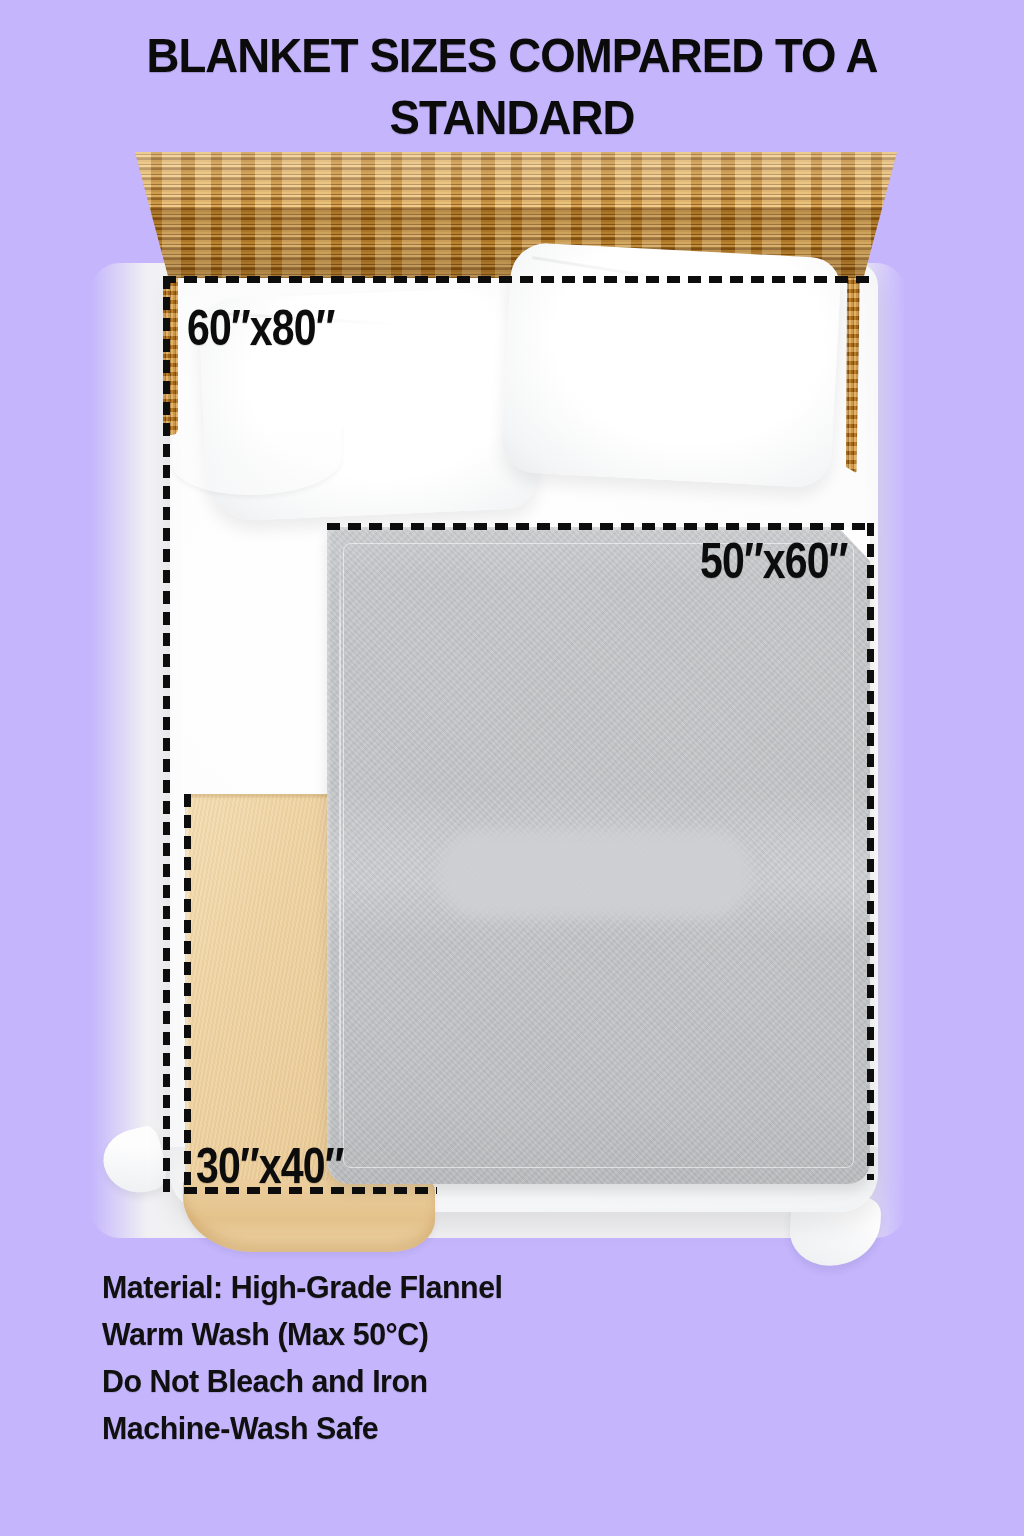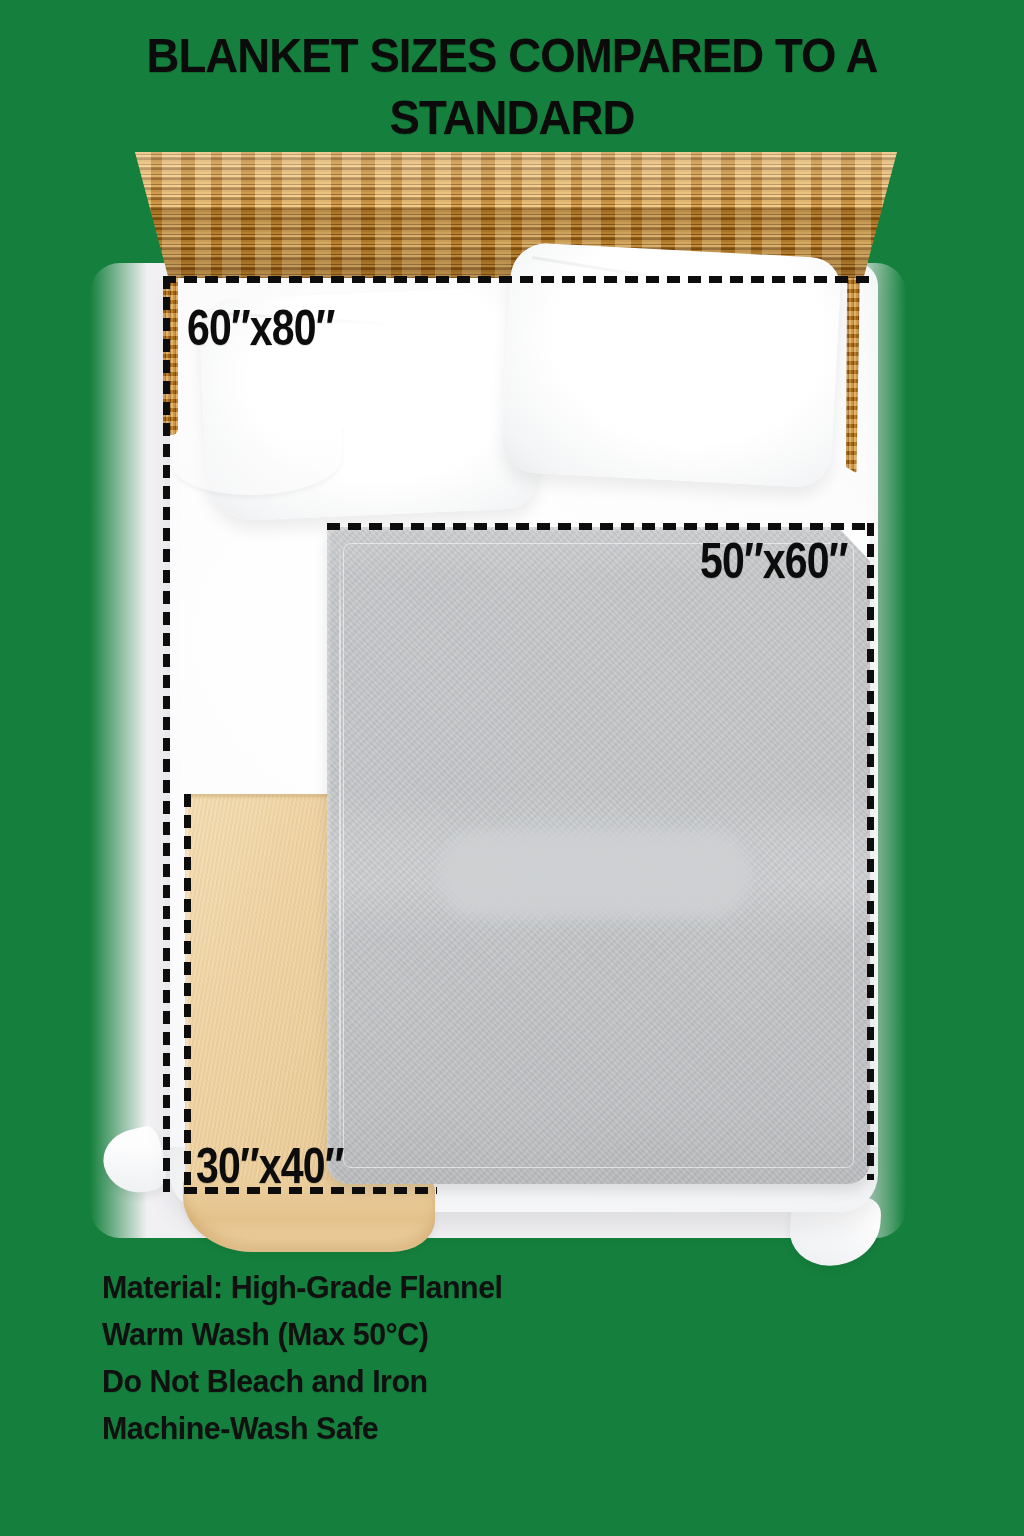--- a/index.html
+++ b/index.html
@@ -1,18 +1,18 @@
 <!DOCTYPE html>
 <html><head>
 <meta charset="utf-8">
 <style>
   html,body{margin:0;padding:0;background:#ffffff;}
   .page{
     position:relative;width:1024px;height:1536px;overflow:hidden;
-    background:#15803d;font-family:"Liberation Sans","DejaVu Sans",sans-serif;
+    background:#c4b5fd;font-family:"Liberation Sans","DejaVu Sans",sans-serif;
   }
   
   .title-block{
     position:absolute;left:0;right:0;top:24px;text-align:center;
     font-weight:bold;color:#0b0b0b;font-size:49px;line-height:62px;
     transform:scaleX(0.93);transform-origin:50% 0;letter-spacing:-1px;
     text-shadow:0 1px 1px rgba(0,0,0,0.18);
   }
   
   .scene{position:absolute;inset:0;}

